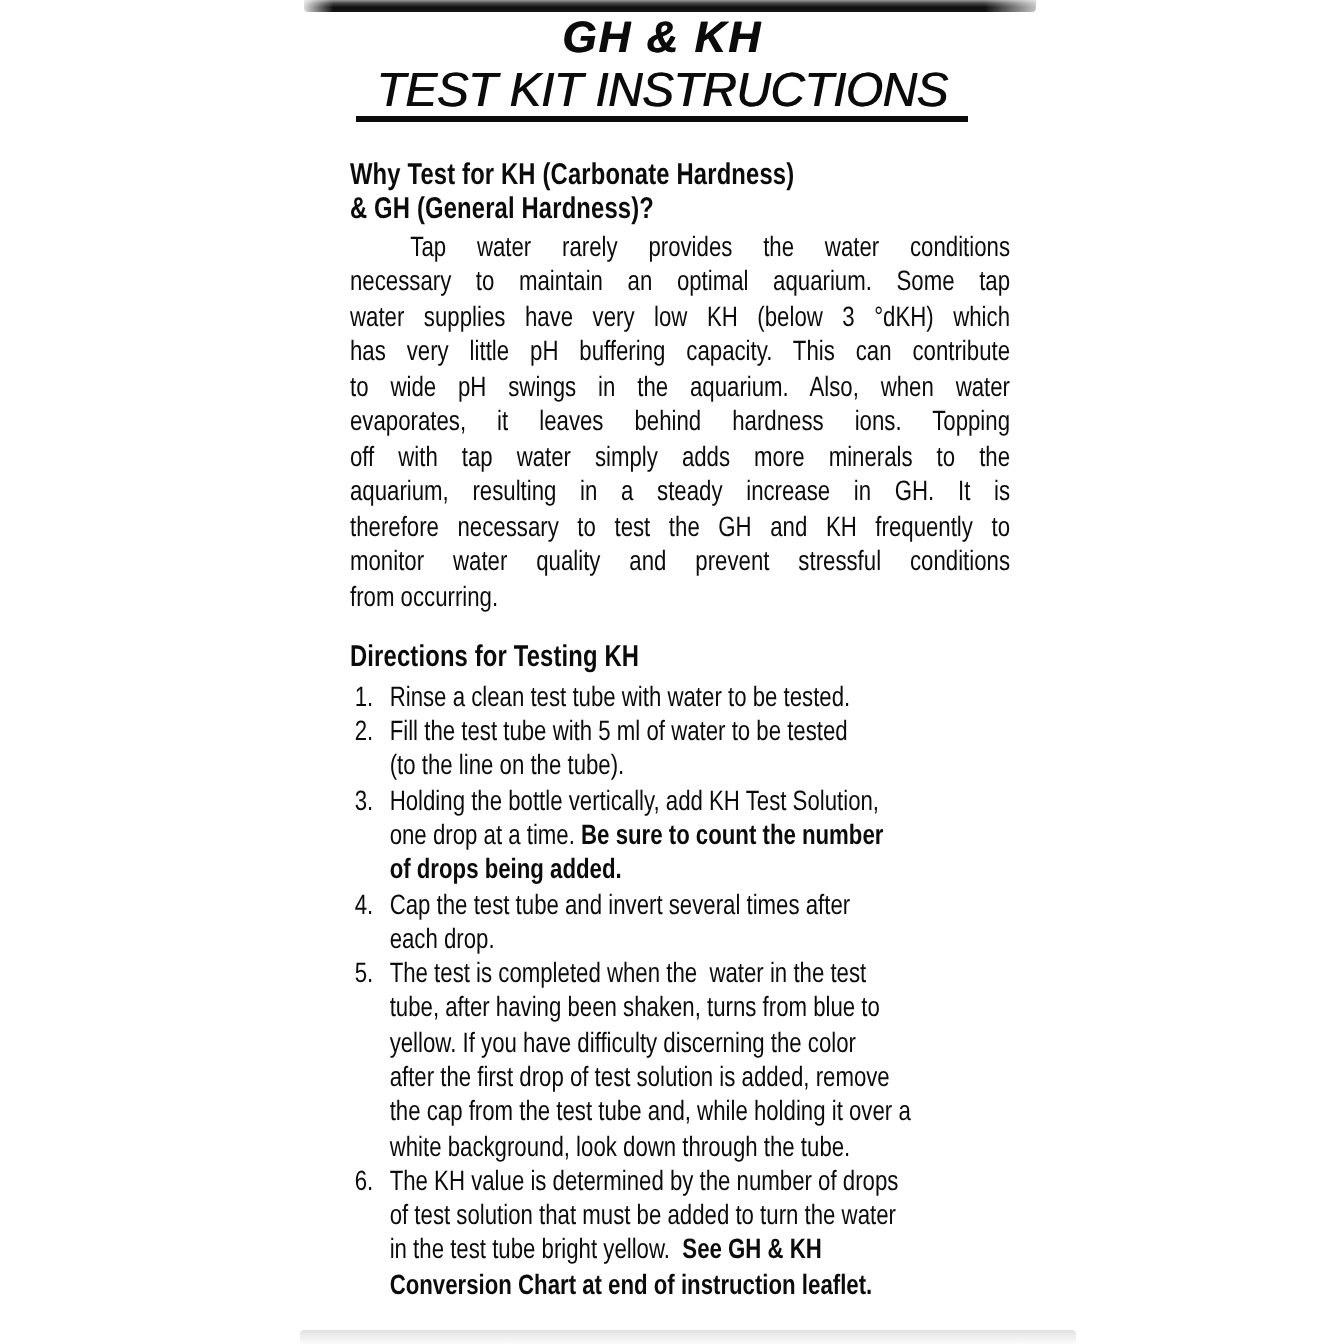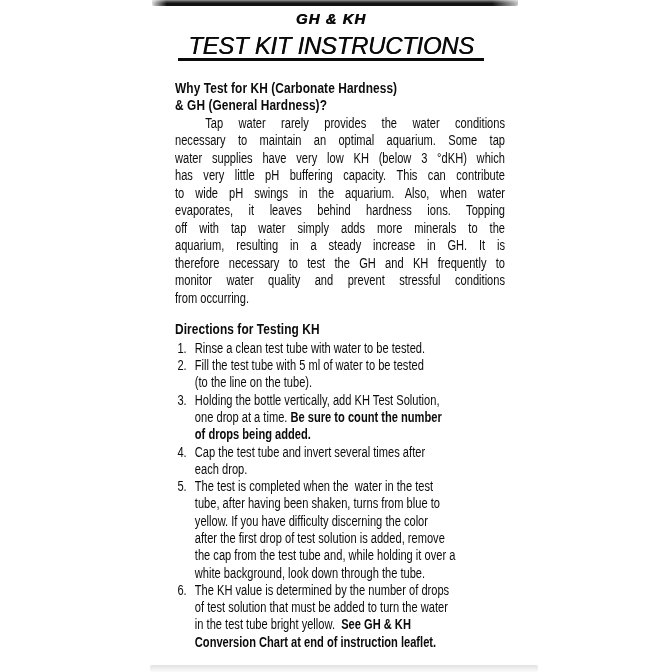--- a/index.html
+++ b/index.html
@@ -19,21 +19,21 @@
   }
   .bottom-edge{
     position:absolute;left:150px;top:665px;width:388px;height:7px;
     background:linear-gradient(to bottom,#e2e2e2,#f4f4f4 70%,#fbfbfb);
     border-radius:2px;
   }
   
   .header{position:absolute;left:166px;top:0;width:330px;text-align:center;}
   .t1{
     position:absolute;top:7px;left:0;width:100%;
-    font-style:italic;font-weight:bold;font-size:15px;line-height:24px;
+    font-style:italic;font-weight:bold;font-size:22px;line-height:24px;
     letter-spacing:1px;text-shadow:.4px 0 0 currentColor;
   }
   .t2{
     position:absolute;top:33px;left:0;width:100%;
     font-style:italic;font-weight:normal;font-size:24px;line-height:25px;
     letter-spacing:-0.3px;text-shadow:.4px 0 0 currentColor;
   }
   .underline{position:absolute;top:58px;left:12px;width:306px;height:2.6px;background:#0b0b0b;}
   
   .content{

